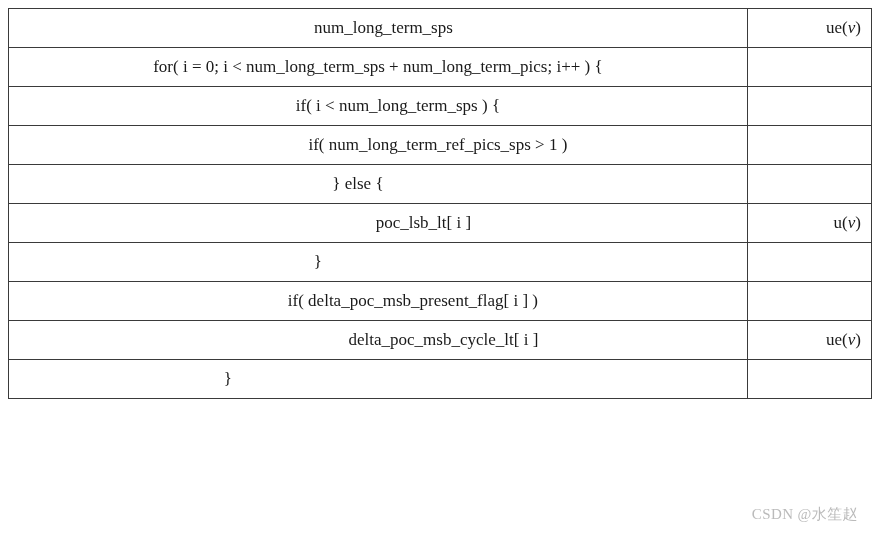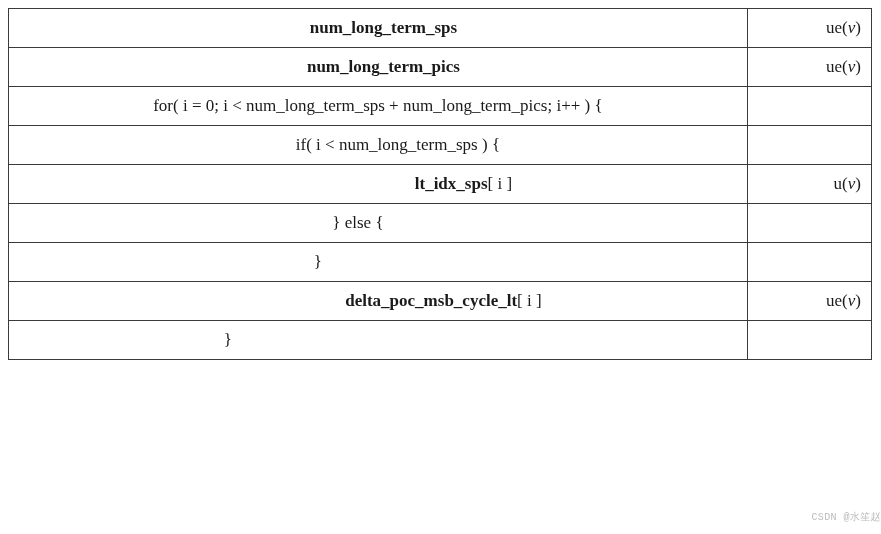--- a/index.html
+++ b/index.html
@@ -18,68 +18,72 @@
     .syntax-table td {
       border: 1px solid #3a3a3a;
       padding: 8px 10px;
       vertical-align: middle;
       height: 22px;
     }
     col.col-syntax { width: 738px; }
     col.col-descriptor { width: 124px; }
     .syntax-cell { text-align: center; }
     .descriptor-cell { text-align: right; padding-left: 14px; }
-    .bold { font-weight: bold; margin-left: 11px; }
+    .bold { font-weight: normal; margin-left: 11px; }
     .italic { font-style: italic; }
     .watermark {
       position: fixed;
-      right: 0;
+      right: 23px;
       bottom: 10px;
-      font-family: Liberation Mono, monospace;
-      font-size: 10px;
+      font-family: Liberation Serif, serif;
+      font-size: 15px;
       color: rgba(130,130,130,0.55);
       letter-spacing: 0.4px;
       pointer-events: none;
     }
   </style>
 </head>
 <body>
 
 <table class="syntax-table">
   <colgroup>
     <col class="col-syntax">
     <col class="col-descriptor">
   </colgroup>
   <tbody id="tbody">
       <tr>
         <td class="syntax-cell"><span style="display: inline-block; transform: translateX(0px);"><span class="bold">num_long_term_sps</span></span></td>
         <td class="descriptor-cell"><span>ue(</span><span class="italic">v</span><span>)</span></td>
       </tr>
       <tr>
-        <td class="syntax-cell"><span style="display: inline-block; transform: translateX(0px);"><span class="bold">num_long_term_pics</span></span></td>
-        <td class="descriptor-cell"><span>ue(</span><span class="italic">v</span><span>)</span></td>
-      </tr>
-      <tr>
         <td class="syntax-cell"><span style="display: inline-block; transform: translateX(0px);"><span>for( i = 0; i &lt; num_long_term_sps + num_long_term_pics; i++ ) {</span></span></td>
         <td class="descriptor-cell"><span></span><span class="italic"></span><span></span></td>
       </tr>
       <tr>
         <td class="syntax-cell"><span style="display: inline-block; transform: translateX(20px);"><span>if( i &lt; num_long_term_sps ) {</span></span></td>
         <td class="descriptor-cell"><span></span><span class="italic"></span><span></span></td>
       </tr>
       <tr>
-        <td class="syntax-cell"><span style="display: inline-block; transform: translateX(80px);"><span class="bold">lt_idx_sps</span><span>[ i ]</span></span></td>
-        <td class="descriptor-cell"><span>u(</span><span class="italic">v</span><span>)</span></td>
+        <td class="syntax-cell"><span style="display: inline-block; transform: translateX(60px);"><span>if( num_long_term_ref_pics_sps &gt; 1 )</span></span></td>
+        <td class="descriptor-cell"><span></span><span class="italic"></span><span></span></td>
       </tr>
       <tr>
         <td class="syntax-cell"><span style="display: inline-block; transform: translateX(-40px); margin-left: 40px;"><span>} else {</span></span></td>
         <td class="descriptor-cell"><span></span><span class="italic"></span><span></span></td>
       </tr>
       <tr>
+        <td class="syntax-cell"><span style="display: inline-block; transform: translateX(40px);"><span class="bold">poc_lsb_lt</span><span>[ i ]</span></span></td>
+        <td class="descriptor-cell"><span>u(</span><span class="italic">v</span><span>)</span></td>
+      </tr>
+      <tr>
         <td class="syntax-cell"><span style="display: inline-block; transform: translateX(-60px);"><span>}</span></span></td>
+        <td class="descriptor-cell"><span></span><span class="italic"></span><span></span></td>
+      </tr>
+      <tr>
+        <td class="syntax-cell"><span style="display: inline-block; transform: translateX(35px);"><span>if( delta_poc_msb_present_flag[ i ] )</span></span></td>
         <td class="descriptor-cell"><span></span><span class="italic"></span><span></span></td>
       </tr>
       <tr>
         <td class="syntax-cell"><span style="display: inline-block; transform: translateX(60px);"><span class="bold">delta_poc_msb_cycle_lt</span><span>[ i ]</span></span></td>
         <td class="descriptor-cell"><span>ue(</span><span class="italic">v</span><span>)</span></td>
       </tr>
       <tr>
         <td class="syntax-cell"><span style="display: inline-block; transform: translateX(-150px);"><span>}</span></span></td>
         <td class="descriptor-cell"><span></span><span class="italic"></span><span></span></td>
       </tr>

